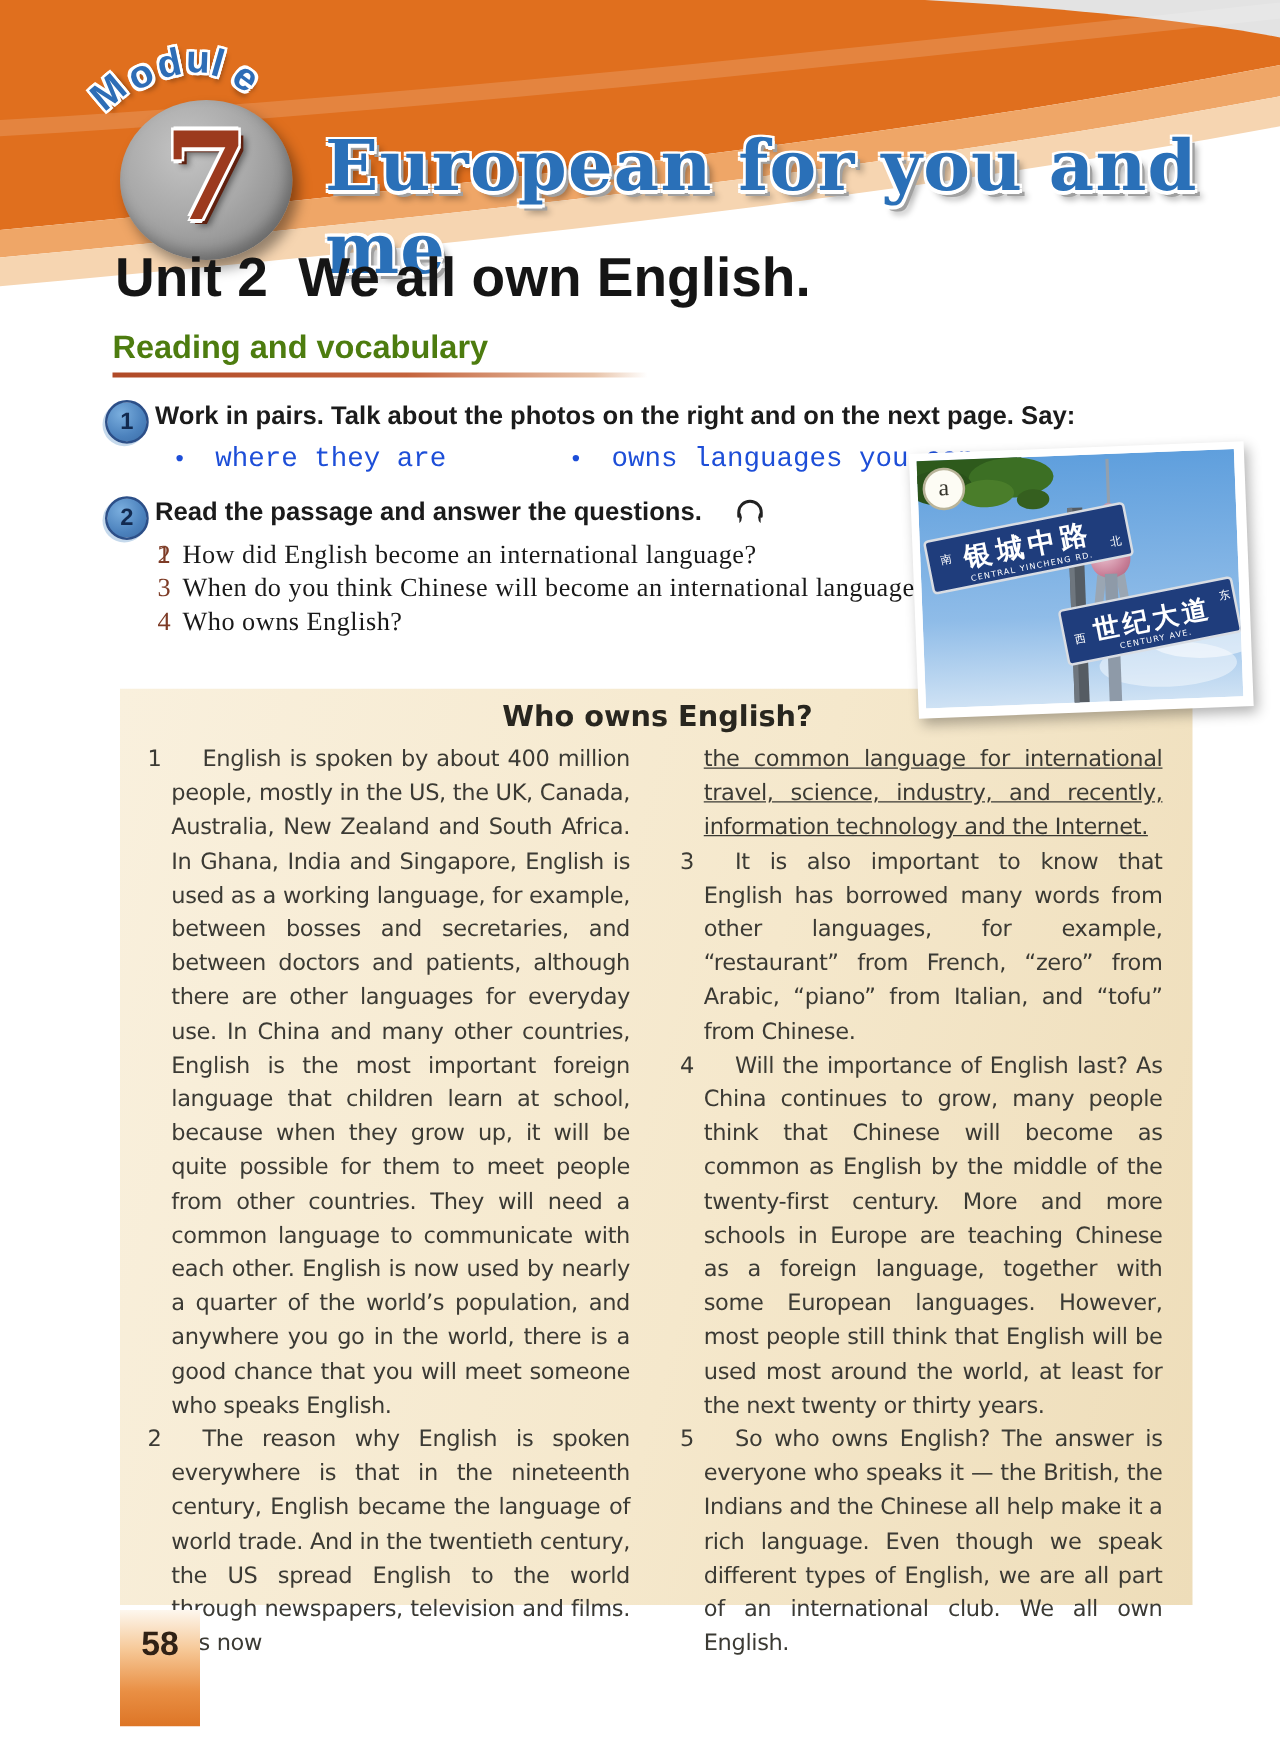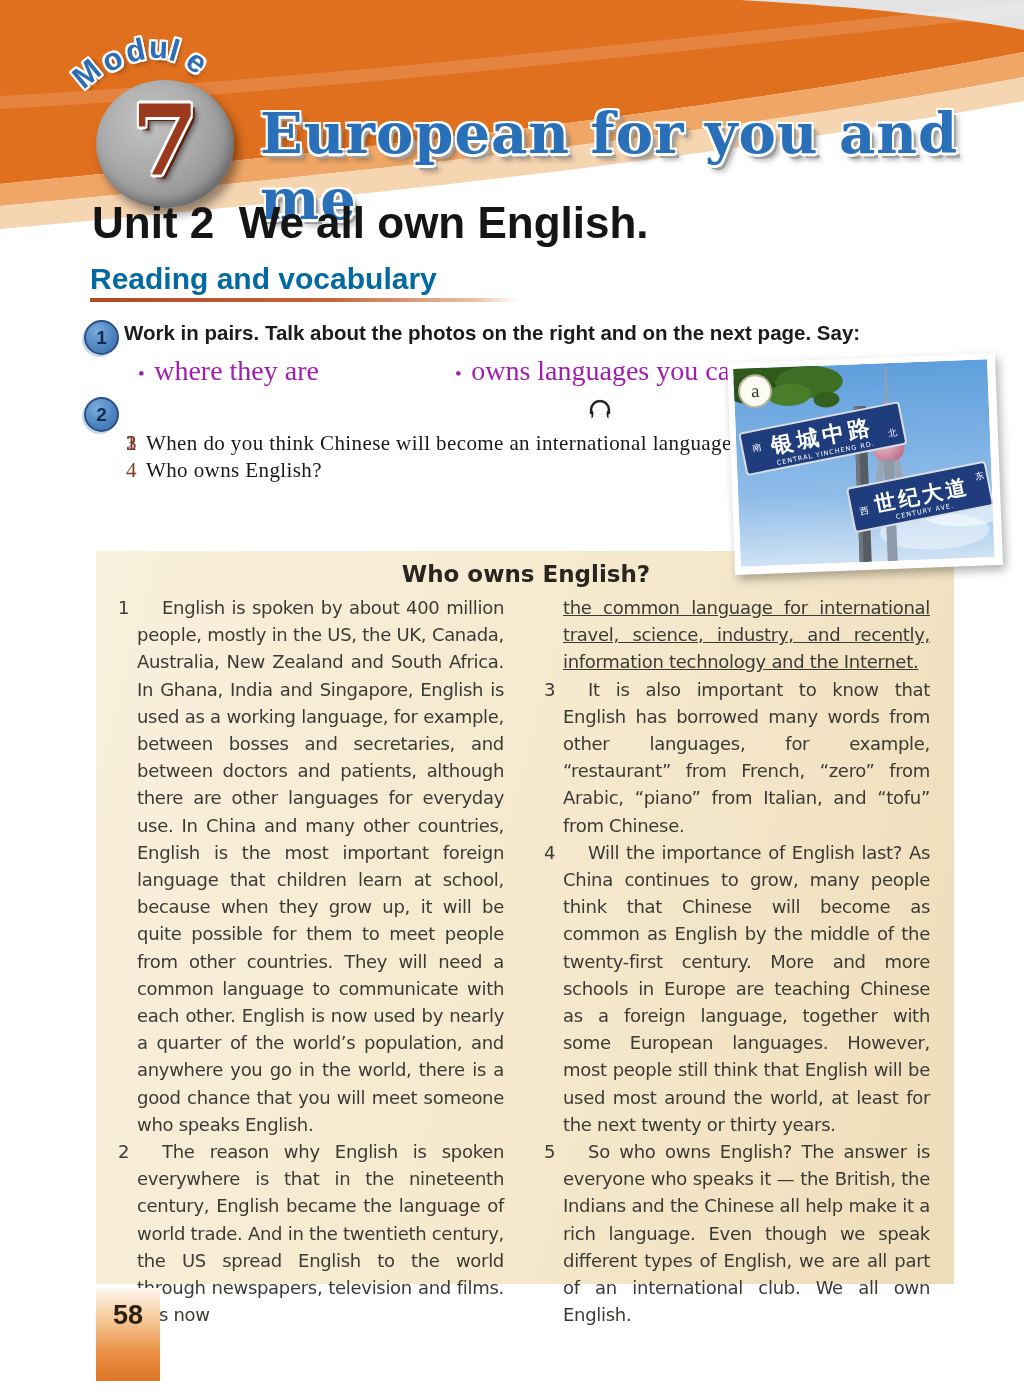--- a/index.html
+++ b/index.html
@@ -22,32 +22,32 @@
                 -2px 0 0 #fff,2px 0 0 #fff,3px 4px 4px rgba(0,0,0,.35);}
 
   .main-title{position:absolute;left:260px;top:100px;margin:0;
     font-family:"DejaVu Serif",serif;font-weight:bold;font-size:56px;letter-spacing:1px;color:#2a70b8;
     text-shadow:-2px -2px 0 #fff,2px -2px 0 #fff,-2px 2px 0 #fff,2px 2px 0 #fff,0 -2px 0 #fff,0 3px 0 #fff,
                 4px 5px 0 #a0a0a0,6px 7px 5px rgba(0,0,0,.3);}
 
   .unit-title{position:absolute;left:92px;top:198px;margin:0;color:#151515;
     font-size:44px;font-weight:bold;letter-spacing:0px;}
 
-  .section-heading{position:absolute;left:90px;top:262px;margin:0;color:#0369a1;
-    font-size:30px;font-weight:bold;}
+  .section-heading{position:absolute;left:90px;top:262px;margin:0;color:#4d7c0f;
+    font-size:26px;font-weight:bold;}
   .section-underline{position:absolute;left:90px;top:298px;width:428px;height:4px;
     background:linear-gradient(90deg,#b04a27 0%,#c4633c 55%,#e8c3a8 90%,rgba(232,195,168,0) 100%);}
 
   
   .act-circle{position:absolute;width:31px;height:31px;border-radius:50%;
     background:radial-gradient(circle at 35% 30%,#7aaede 0%,#4c82bd 60%,#3b6ca6 100%);
     border:2px solid #2c4f88;box-shadow:-2px 2px 0 rgba(150,185,220,.55);
     color:#122a50;font-weight:bold;font-size:19px;text-align:center;line-height:31px;}
   .act-text{position:absolute;margin:0;font-size:20.5px;font-weight:bold;color:#1b1b1b;}
-  .bullet-item{position:absolute;font-family:Liberation Serif, serif;font-size:28px;color:#a21caf;}
+  .bullet-item{position:absolute;font-family:Liberation Mono, monospace;font-size:22px;color:#1d4ed8;}
   .bullet-item::before{content:"\2022\00a0\00a0";font-size:19px;}
   .headphone-icon{position:absolute;left:586px;top:395px;}
 
   .q-list{position:absolute;left:122px;top:430px;width:830px;}
   .q-row{position:relative;padding-left:24px;font-family:"Liberation Serif",serif;
     font-size:21px;line-height:27px;color:#191919;letter-spacing:.4px;}
   .q-num{position:absolute;left:0;top:0;width:15px;text-align:right;color:#7d3b26;}
 
   
   .photo{position:absolute;left:731px;top:358px;width:268px;height:212px;background:#fff;
@@ -106,34 +106,36 @@
 
   <h3 class="section-heading">Reading and vocabulary</h3>
   <div class="section-underline"></div>
 
   <div class="act-circle" style="left:84px;top:320px;">1</div>
   <p class="act-text" style="left:124px;top:321px;">Work in pairs. Talk about the photos on the right and on the next page. Say:</p>
   <span class="bullet-item" style="left:138px;top:355px;">where they are</span>
   <span class="bullet-item" style="left:455px;top:355px;">owns languages you can see</span>
 
   <div class="act-circle" style="left:84px;top:397px;">2</div>
+  <p class="act-text" style="left:124px;top:398px;">Read the passage and answer the questions.</p>
   <span class="headphone-icon">
     <svg width="28" height="28" viewBox="0 0 28 28" aria-hidden="true">
       <path d="M5,18 v-3 a9,9 0 0 1 18,0 v3" fill="none" stroke="#222" stroke-width="2.4" stroke-linecap="round"></path>
       <path d="M5.5,14.5 a3.5,5 0 0 1 0,9 z" fill="#222"></path>
       <path d="M22.5,14.5 a3.5,5 0 0 0 0,9 z" fill="#222"></path>
     </svg>
   </span>
 
   <div class="q-list">
     <div class="q-row">
       <span class="q-num">1</span>
     </div>
     <div class="q-row">
       <span class="q-num">2</span>
+      <span>How did English become an international language?</span>
     </div>
     <div class="q-row">
       <span class="q-num">3</span>
       <span>When do you think Chinese will become an international language?</span>
     </div>
     <div class="q-row">
       <span class="q-num">4</span>
       <span>Who owns English?</span>
     </div>
   </div>

